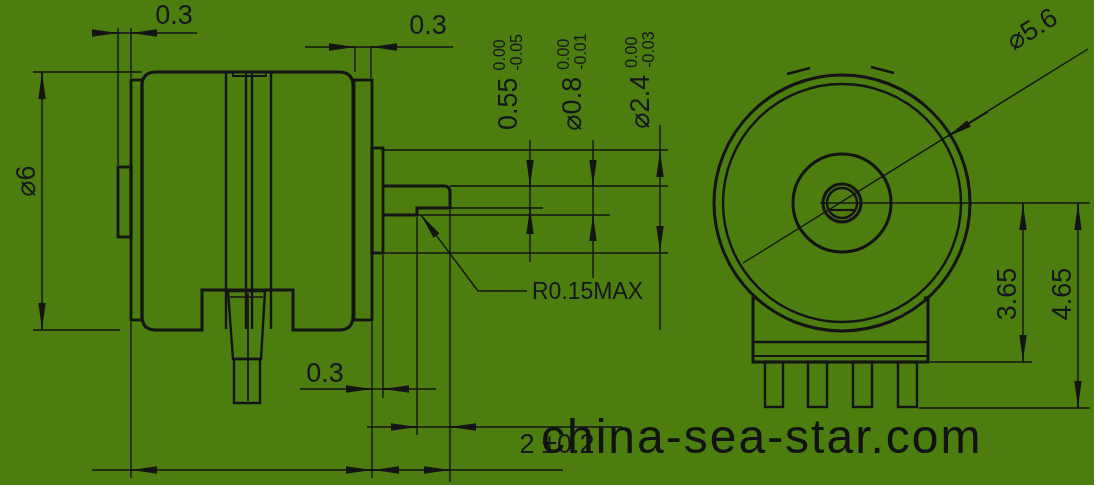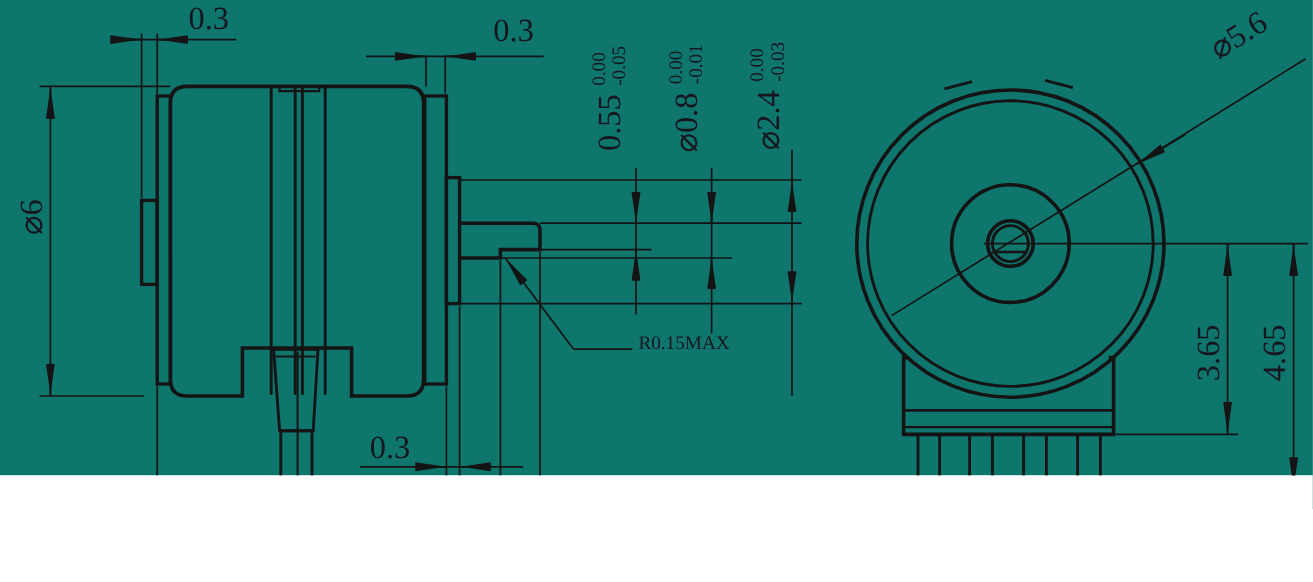--- a/index.html
+++ b/index.html
@@ -1,33 +1,33 @@
 <!DOCTYPE html>
 <html><head>
 <meta charset="utf-8">
 <style>
   html,body{margin:0;padding:0;}
   #stage{
     position:relative;
-    width:1094px;height:396px;
-    background:#0f766e;
-    font-family:Liberation Serif, serif;
+    width:1094px;height:485px;
+    background:#4d7c0f;
+    font-family:Liberation Sans, sans-serif;
     color:#141418;
     overflow:hidden;
   }
   #stage svg{position:absolute;left:0;top:0;}
   .lbl{
     position:absolute;
     color:#16161e;
     white-space:nowrap;
     text-align:center;
     line-height:1.05;
   }
   .fs-main{font-size:27px;}
-  .fs-small{font-size:16px;}
+  .fs-small{font-size:23px;}
   .rot90{
     display:flex;align-items:center;justify-content:center;gap:7px;
     transform:rotate(-90deg);
   }
   .tolstack{
     display:flex;flex-direction:column;align-items:flex-start;
     font-size:16px;line-height:17px;
   }
   .watermark{
     position:absolute;

